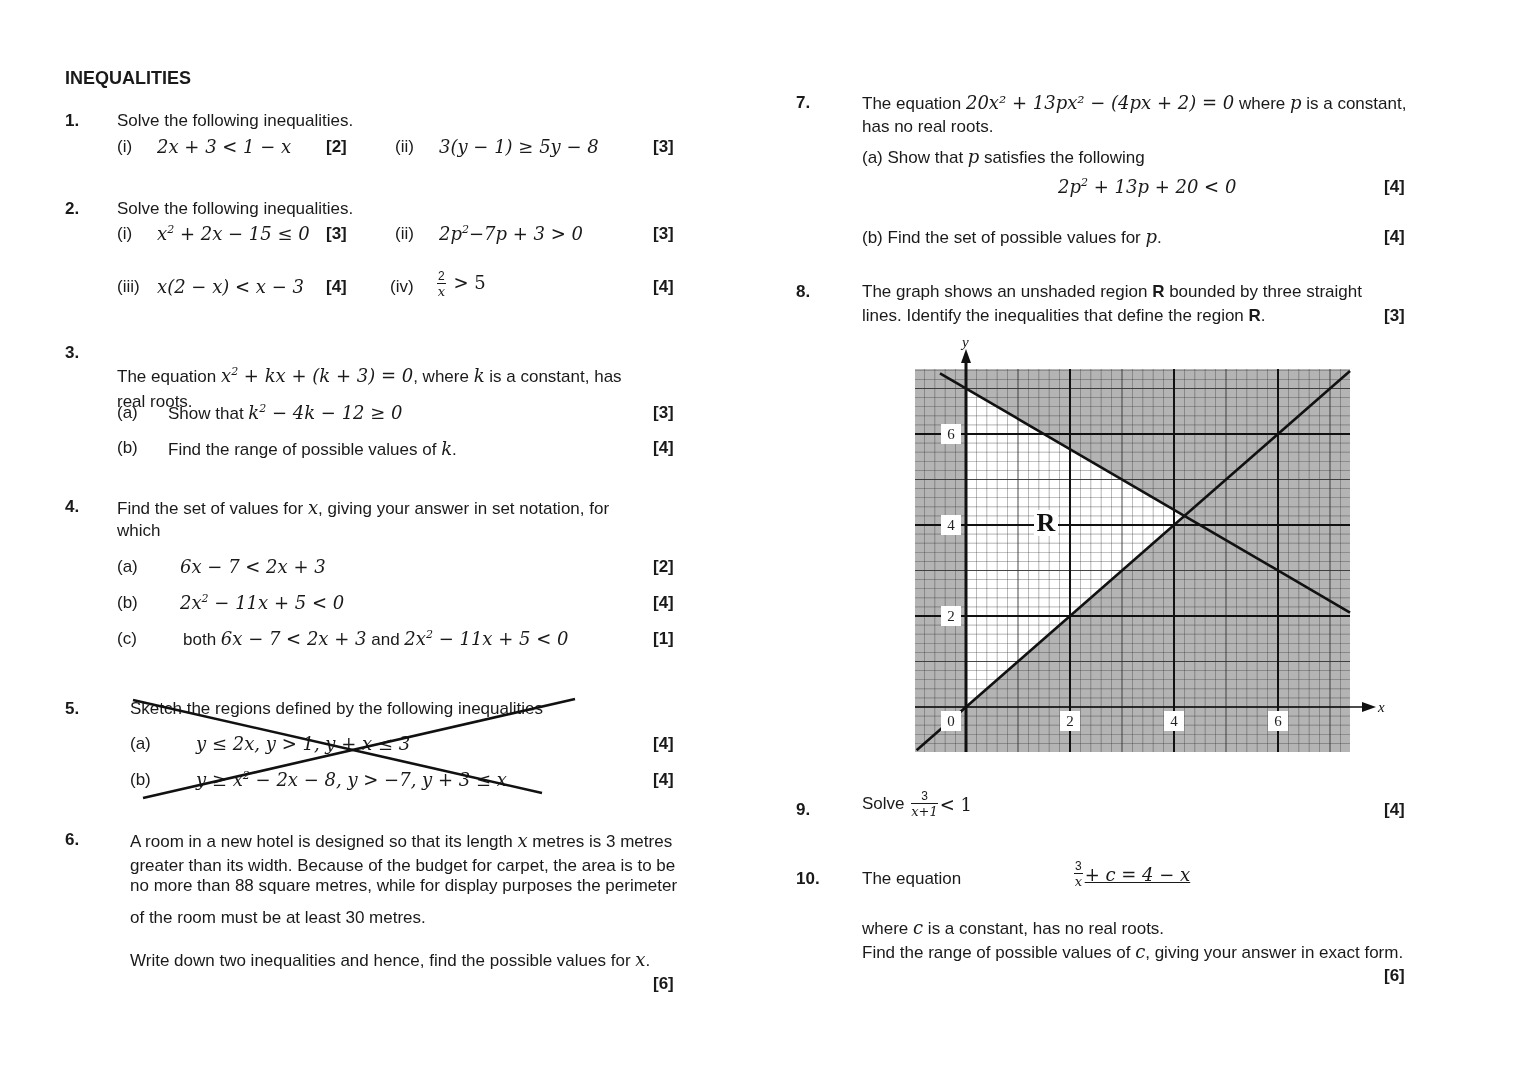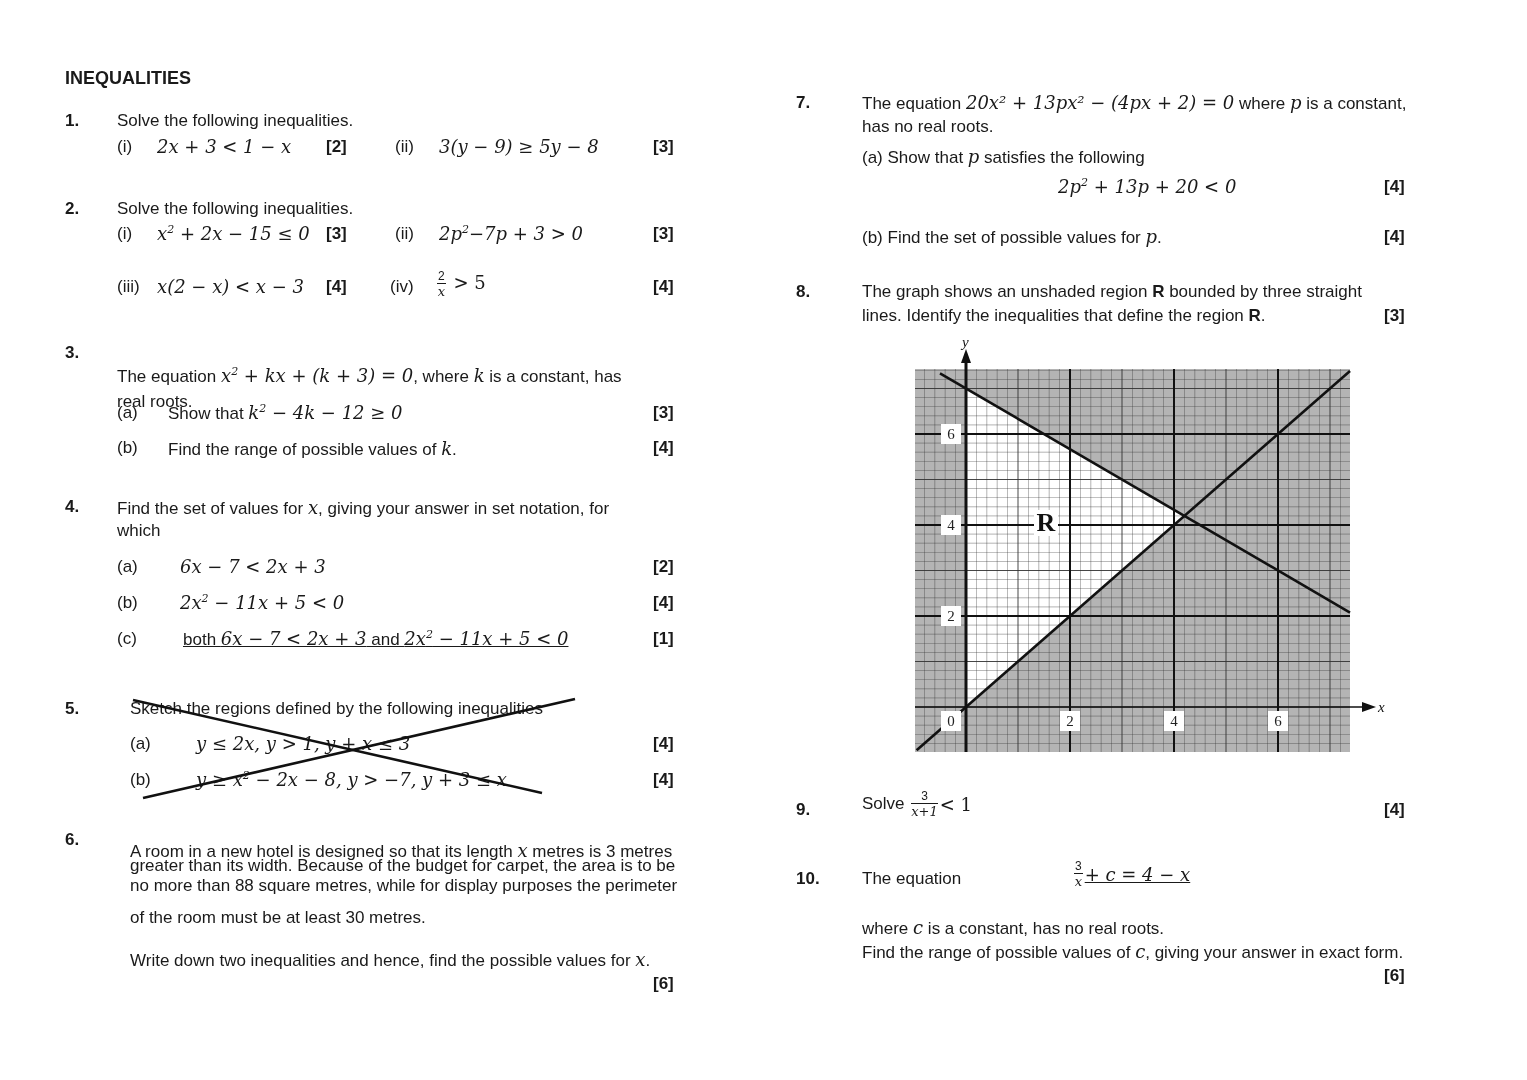--- a/index.html
+++ b/index.html
@@ -25,21 +25,21 @@
 <body>
 
 <div class="abs title" style="left:65px; top:68px;">INEQUALITIES</div>
 
 <div class="abs qnum" style="left:65px; top:111px;">1.</div>
 <div class="abs" style="left:117px; top:111px;">Solve the following inequalities.</div>
 <div class="abs" style="left:117px; top:137px;">(i)</div>
 <div class="abs m mi" style="left:157px; top:136px;">2x + 3 &lt; 1 − x</div>
 <div class="abs marks" style="left:326px; top:137px;">[2]</div>
 <div class="abs" style="left:395px; top:137px;">(ii)</div>
-<div class="abs m mi" style="left:439px; top:136px;">3(y − 9) ≥ 5y − 8</div>
+<div class="abs m mi" style="left:439px; top:136px;">3(y − 1) ≥ 5y − 8</div>
 <div class="abs marks" style="left:653px; top:137px;">[3]</div>
 
 <div class="abs qnum" style="left:65px; top:199px;">2.</div>
 <div class="abs" style="left:117px; top:199px;">Solve the following inequalities.</div>
 <div class="abs" style="left:117px; top:224px;">(i)</div>
 <div class="abs m mi" style="left:157px; top:223px;"><span>x</span><sup>2</sup><span> + 2x − 15  ≤ 0</span></div>
 <div class="abs marks" style="left:326px; top:224px;">[3]</div>
 <div class="abs" style="left:395px; top:224px;">(ii)</div>
 <div class="abs m mi" style="left:439px; top:223px;"><span>2p</span><sup>2</sup><span>−7p + 3 &gt; 0</span></div>
 <div class="abs marks" style="left:653px; top:224px;">[3]</div>
@@ -67,38 +67,38 @@
 <div class="abs qnum" style="left:65px; top:497px;">4.</div>
 <div class="abs" style="left:117px; top:497px;"><span>Find the set of values for </span><span class="m mi">x</span><span>, giving your answer in set notation, for</span></div>
 <div class="abs" style="left:117px; top:521px;">which</div>
 <div class="abs" style="left:117px; top:557px;">(a)</div>
 <div class="abs m mi" style="left:180px; top:556px;">6x − 7 &lt; 2x + 3</div>
 <div class="abs marks" style="left:653px; top:557px;">[2]</div>
 <div class="abs" style="left:117px; top:593px;">(b)</div>
 <div class="abs m mi" style="left:180px; top:592px;"><span>2x</span><sup>2</sup><span> − 11x + 5 &lt; 0</span></div>
 <div class="abs marks" style="left:653px; top:593px;">[4]</div>
 <div class="abs" style="left:117px; top:629px;">(c)</div>
-<div class="abs" style="left:183px; top:628px;text-decoration:underline;"><span>both </span><span class="m mi">6x − 7 &lt; 2x + 3</span><span>  and </span><span class="m mi"><span>2x</span><sup>2</sup><span> − 11x + 5 &lt; 0</span></span></div>
+<div class="abs" style="left:183px; top:628px;"><span>both </span><span class="m mi">6x − 7 &lt; 2x + 3</span><span>  and </span><span class="m mi"><span>2x</span><sup>2</sup><span> − 11x + 5 &lt; 0</span></span></div>
 <div class="abs marks" style="left:653px; top:629px;">[1]</div>
 
 <div class="abs qnum" style="left:65px; top:699px;">5.</div>
 <div class="abs" style="left:130px; top:699px;">Sketch the regions defined by the following inequalities</div>
 <div class="abs" style="left:130px; top:734px;">(a)</div>
 <div class="abs m mi" style="left:196px; top:733px;">y ≤ 2x,   y &gt; 1,  y + x ≤ 3</div>
 <div class="abs marks" style="left:653px; top:734px;">[4]</div>
 <div class="abs" style="left:130px; top:770px;">(b)</div>
 <div class="abs m mi" style="left:196px; top:769px;"><span>y ≥ x</span><sup>2</sup><span> − 2x − 8,  y &gt; −7,  y + 3 ≤ x</span></div>
 <div class="abs marks" style="left:653px; top:770px;">[4]</div>
 <svg class="abs" style="left:0; top:0;" width="1527" height="1080" pointer-events="none">
   <line x1="133" y1="700" x2="542" y2="793" stroke="#111" stroke-width="2.6"></line>
   <line x1="143" y1="798" x2="575" y2="699" stroke="#111" stroke-width="2.6"></line>
 </svg>
 
 <div class="abs qnum" style="left:65px; top:830px;">6.</div>
-<div class="abs" style="left:130px; top:830px;margin-top:10px;"><span>A room in a new hotel is designed so that its length </span><span class="m mi">x</span><span> metres is 3 metres</span></div>
+<div class="abs" style="left:130px; top:830px;"><span>A room in a new hotel is designed so that its length </span><span class="m mi">x</span><span> metres is 3 metres</span></div>
 <div class="abs" style="left:130px; top:856px;">greater than its width. Because of the budget for carpet, the area is to be</div>
 <div class="abs" style="left:130px; top:876px;">no more than 88 square metres, while for display purposes the perimeter</div>
 <div class="abs" style="left:130px; top:908px;">of the room must be at least 30 metres.</div>
 <div class="abs" style="left:130px; top:949px;text-align:center;"><span>Write down two inequalities and hence, find the possible values for </span><span class="m mi">x</span><span>.</span></div>
 <div class="abs marks" style="left:653px; top:974px;">[6]</div>
 
 <div class="abs qnum" style="left:796px; top:93px;">7.</div>
 <div class="abs" style="left:862px; top:92px;"><span>The equation </span><span class="m mi">20x² + 13px² − (4px + 2) = 0</span><span> where </span><span class="m mi">p</span><span> is a constant,</span></div>
 <div class="abs" style="left:862px; top:117px;">has no real roots.</div>
 <div class="abs" style="left:862px; top:146px;"><span>(a)  Show that </span><span class="m mi">p</span><span> satisfies the following</span></div>

